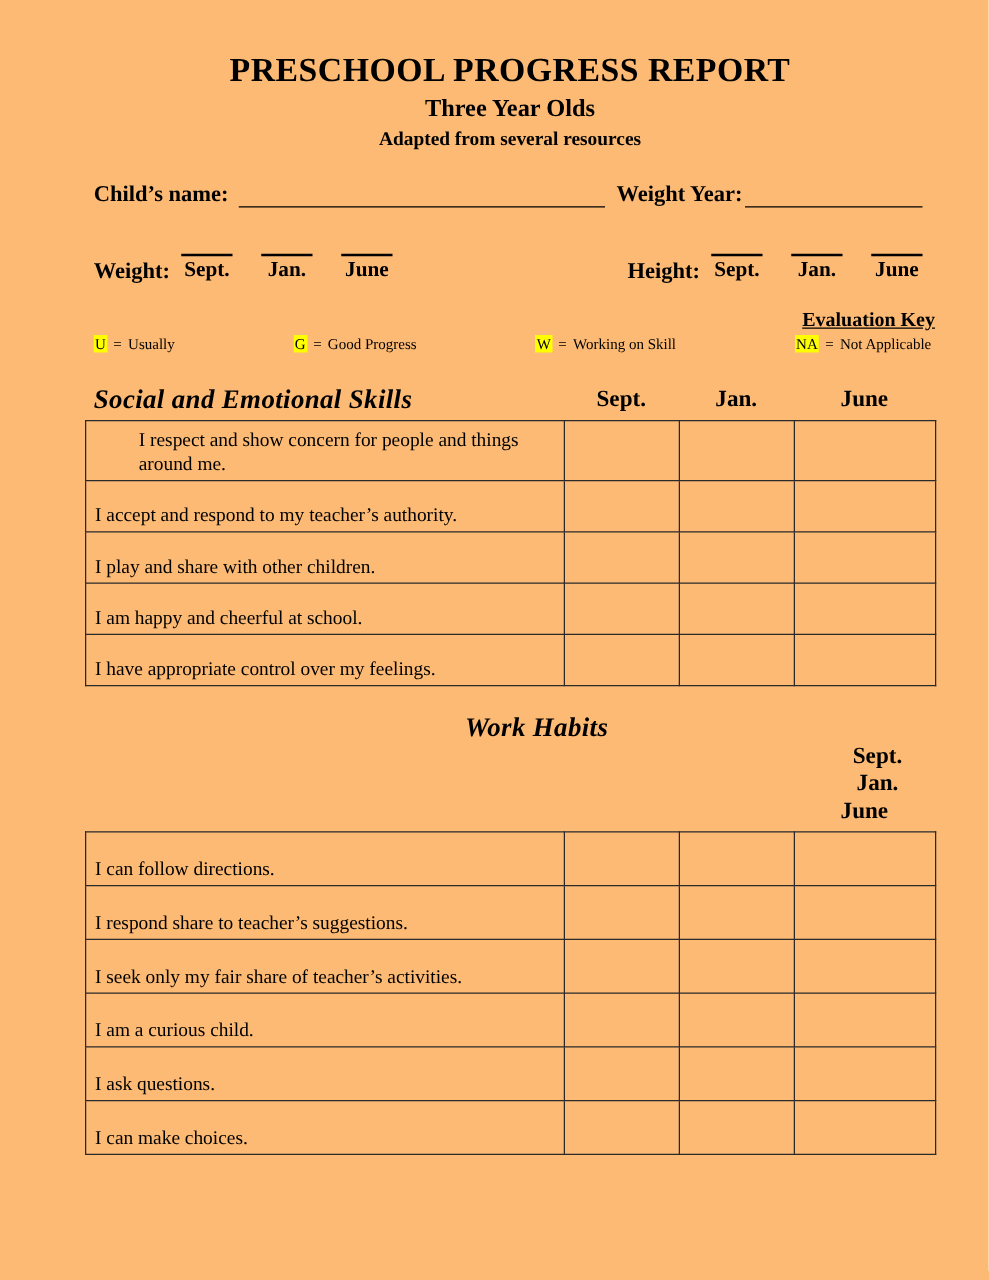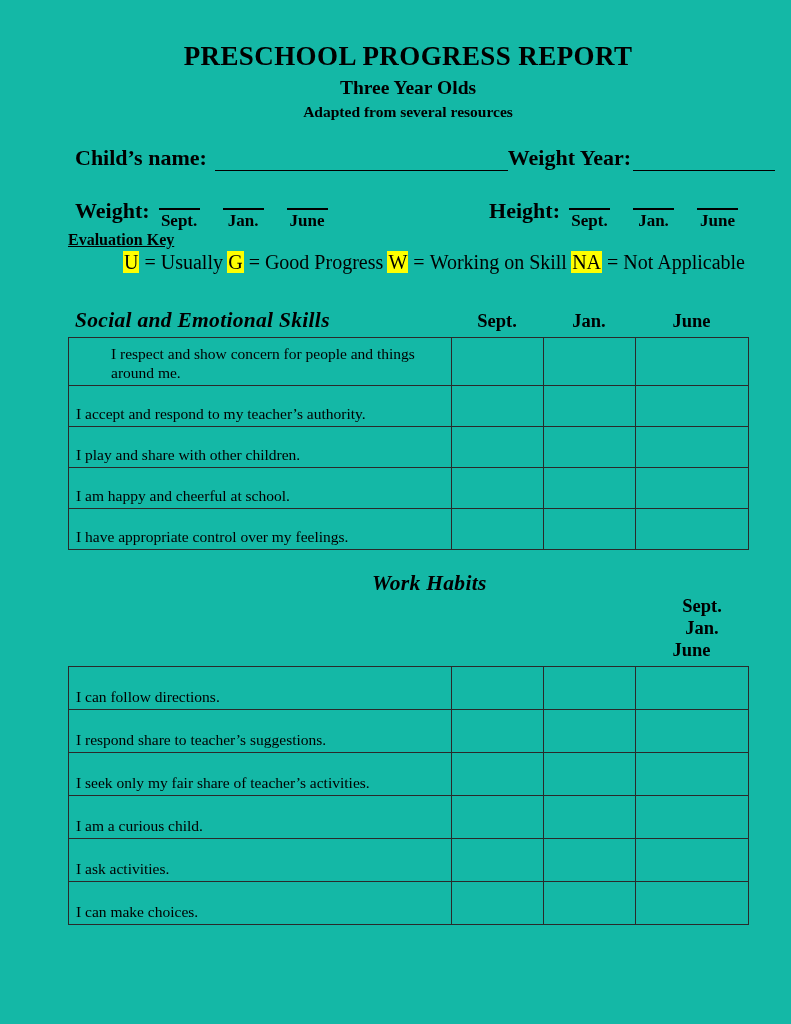--- a/index.html
+++ b/index.html
@@ -1,21 +1,21 @@
 <!DOCTYPE html>
 <html><head>
 <meta charset="utf-8">
 <style>
   * { margin:0; padding:0; box-sizing:border-box; }
   html,body { background:#fff; }
   .page {
     position:relative;
     width:791px; height:1024px;
     margin:0 auto;
-    background:#14b8a6;
+    background:#fdba74;
     color:#000;
     font-family:"Liberation Serif","DejaVu Serif",serif;
     padding:0 43px 0 68px;
     overflow:hidden;
   }
   
   .doc-title {
     margin-top:42px;
     text-align:center;
     font-size:27px;
@@ -37,77 +37,77 @@
   }
   
   .name-row {
     margin-top:24px;
     display:flex;
     justify-content:space-between;
     align-items:flex-end;
     padding:0 10px 0 7px;
   }
   .field-pair { display:flex; align-items:flex-end; }
-  .field-label { font-weight:bold; font-size:22px; white-space:nowrap; }
+  .field-label { font-weight:bold; font-size:18px; white-space:nowrap; }
   .uline {
     display:inline-block;
     border-bottom:1.6px solid #000;
     height:19px;
   }
   .uline.name-line  { width:293px; margin-left:8px; }
   .uline.year-line  { width:142px; margin-left:2px; }
   
   .measures-row {
     margin-top:21px;
     display:flex;
     justify-content:space-between;
     align-items:flex-start;
     padding:0 10px 0 7px;
   }
-  .meas-group { display:flex; align-items:center; }
+  .meas-group { display:flex; align-items:flex-end; }
   .meas-group .field-label { line-height:20px; margin-right:9px; }
   .meas-col {
     display:flex; flex-direction:column; align-items:center;
     margin-right:23px;
   }
   .meas-col:last-child { margin-right:0; }
   .meas-blank {
     width:41px; height:18px;
     border-bottom:2px solid #000;
   }
   .meas-month {
     margin-top:1px;
     font-weight:bold;
     font-size:17px;
   }
   
   .ek-title {
-    text-align:left;
+    margin-top:22px;
+    text-align:right;
     font-weight:bold;
     font-size:16px;
     text-decoration:underline;
   }
   .ek-items {
     margin-top:2px;
     display:flex;
     justify-content:space-between;
     align-items:baseline;
     padding:0 3px 0 7px;
-    font-size:20px;
-    margin-left:48px;
+    font-size:12px;
   }
   .ek-item { white-space:nowrap; }
   .ek-code { background:#ffff00; padding:0 1px; }
   .ek-eq { margin:0 5px; }
   
   .section-head {
     display:flex;
     align-items:flex-end;
   }
-  .section-head.first { margin-top:34px;align-items:flex-end; }
+  .section-head.first { margin-top:24px;align-items:flex-end; }
   .section-head.second { margin-top:21px;flex-direction:column; }
   .sh-title {
     width:383px;
     padding-left:7px;
     font-size:21.5px;
     font-weight:bold;
     font-style:italic;
     letter-spacing:0.3px;
   }
   .sh-col {
@@ -277,21 +277,21 @@
       <td class="score"></td>
       <td class="score"></td>
     </tr>
     <tr>
       <td class="stmt">I am a curious child.</td>
       <td class="score"></td>
       <td class="score"></td>
       <td class="score"></td>
     </tr>
     <tr>
-      <td class="stmt">I ask activities.</td>
+      <td class="stmt">I ask questions.</td>
       <td class="score"></td>
       <td class="score"></td>
       <td class="score"></td>
     </tr>
     <tr>
       <td class="stmt">I can make choices.</td>
       <td class="score"></td>
       <td class="score"></td>
       <td class="score"></td>
     </tr>

